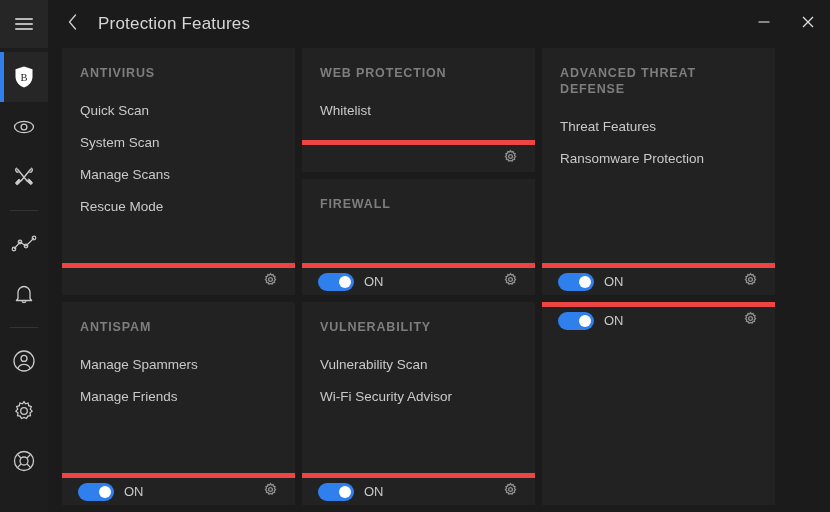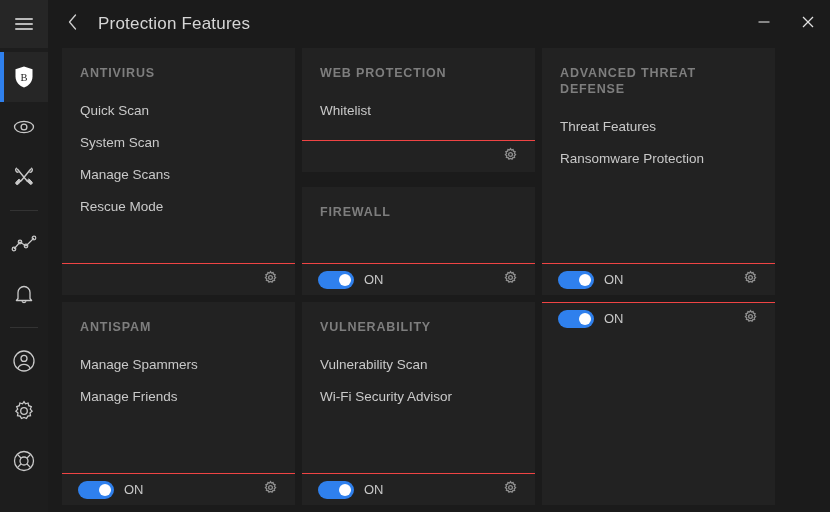--- a/index.html
+++ b/index.html
@@ -137,21 +137,21 @@
     display: grid;
     grid-template-columns: 1fr 1fr 1fr;
     grid-template-rows: 247px 203px;
     gap: 7px;
     min-height: 0;
   }
 
   .col {
     display: flex;
     flex-direction: column;
-    gap: 15px;
+    gap: 7px;
     min-height: 0;
   }
 
   .card {
     background: #222222;
     display: flex;
     flex-direction: column;
     min-height: 0;
     overflow: hidden;
   }
@@ -178,21 +178,21 @@
     font-size: 13.5px;
     color: #c9c9c9;
     line-height: 32px;
     cursor: pointer;
     white-space: nowrap;
   }
 
   .card-footer {
     flex: 0 0 auto;
     height: 32px;
-    border-top: 1px solid #ef4444;
+    border-top: 5px solid #ef4444;
     display: flex;
     align-items: center;
     padding: 0 14px 0 16px;
   }
 
   .toggle {
     width: 36px;
     height: 18px;
     border-radius: 9px;
     background: #2f80ed;

